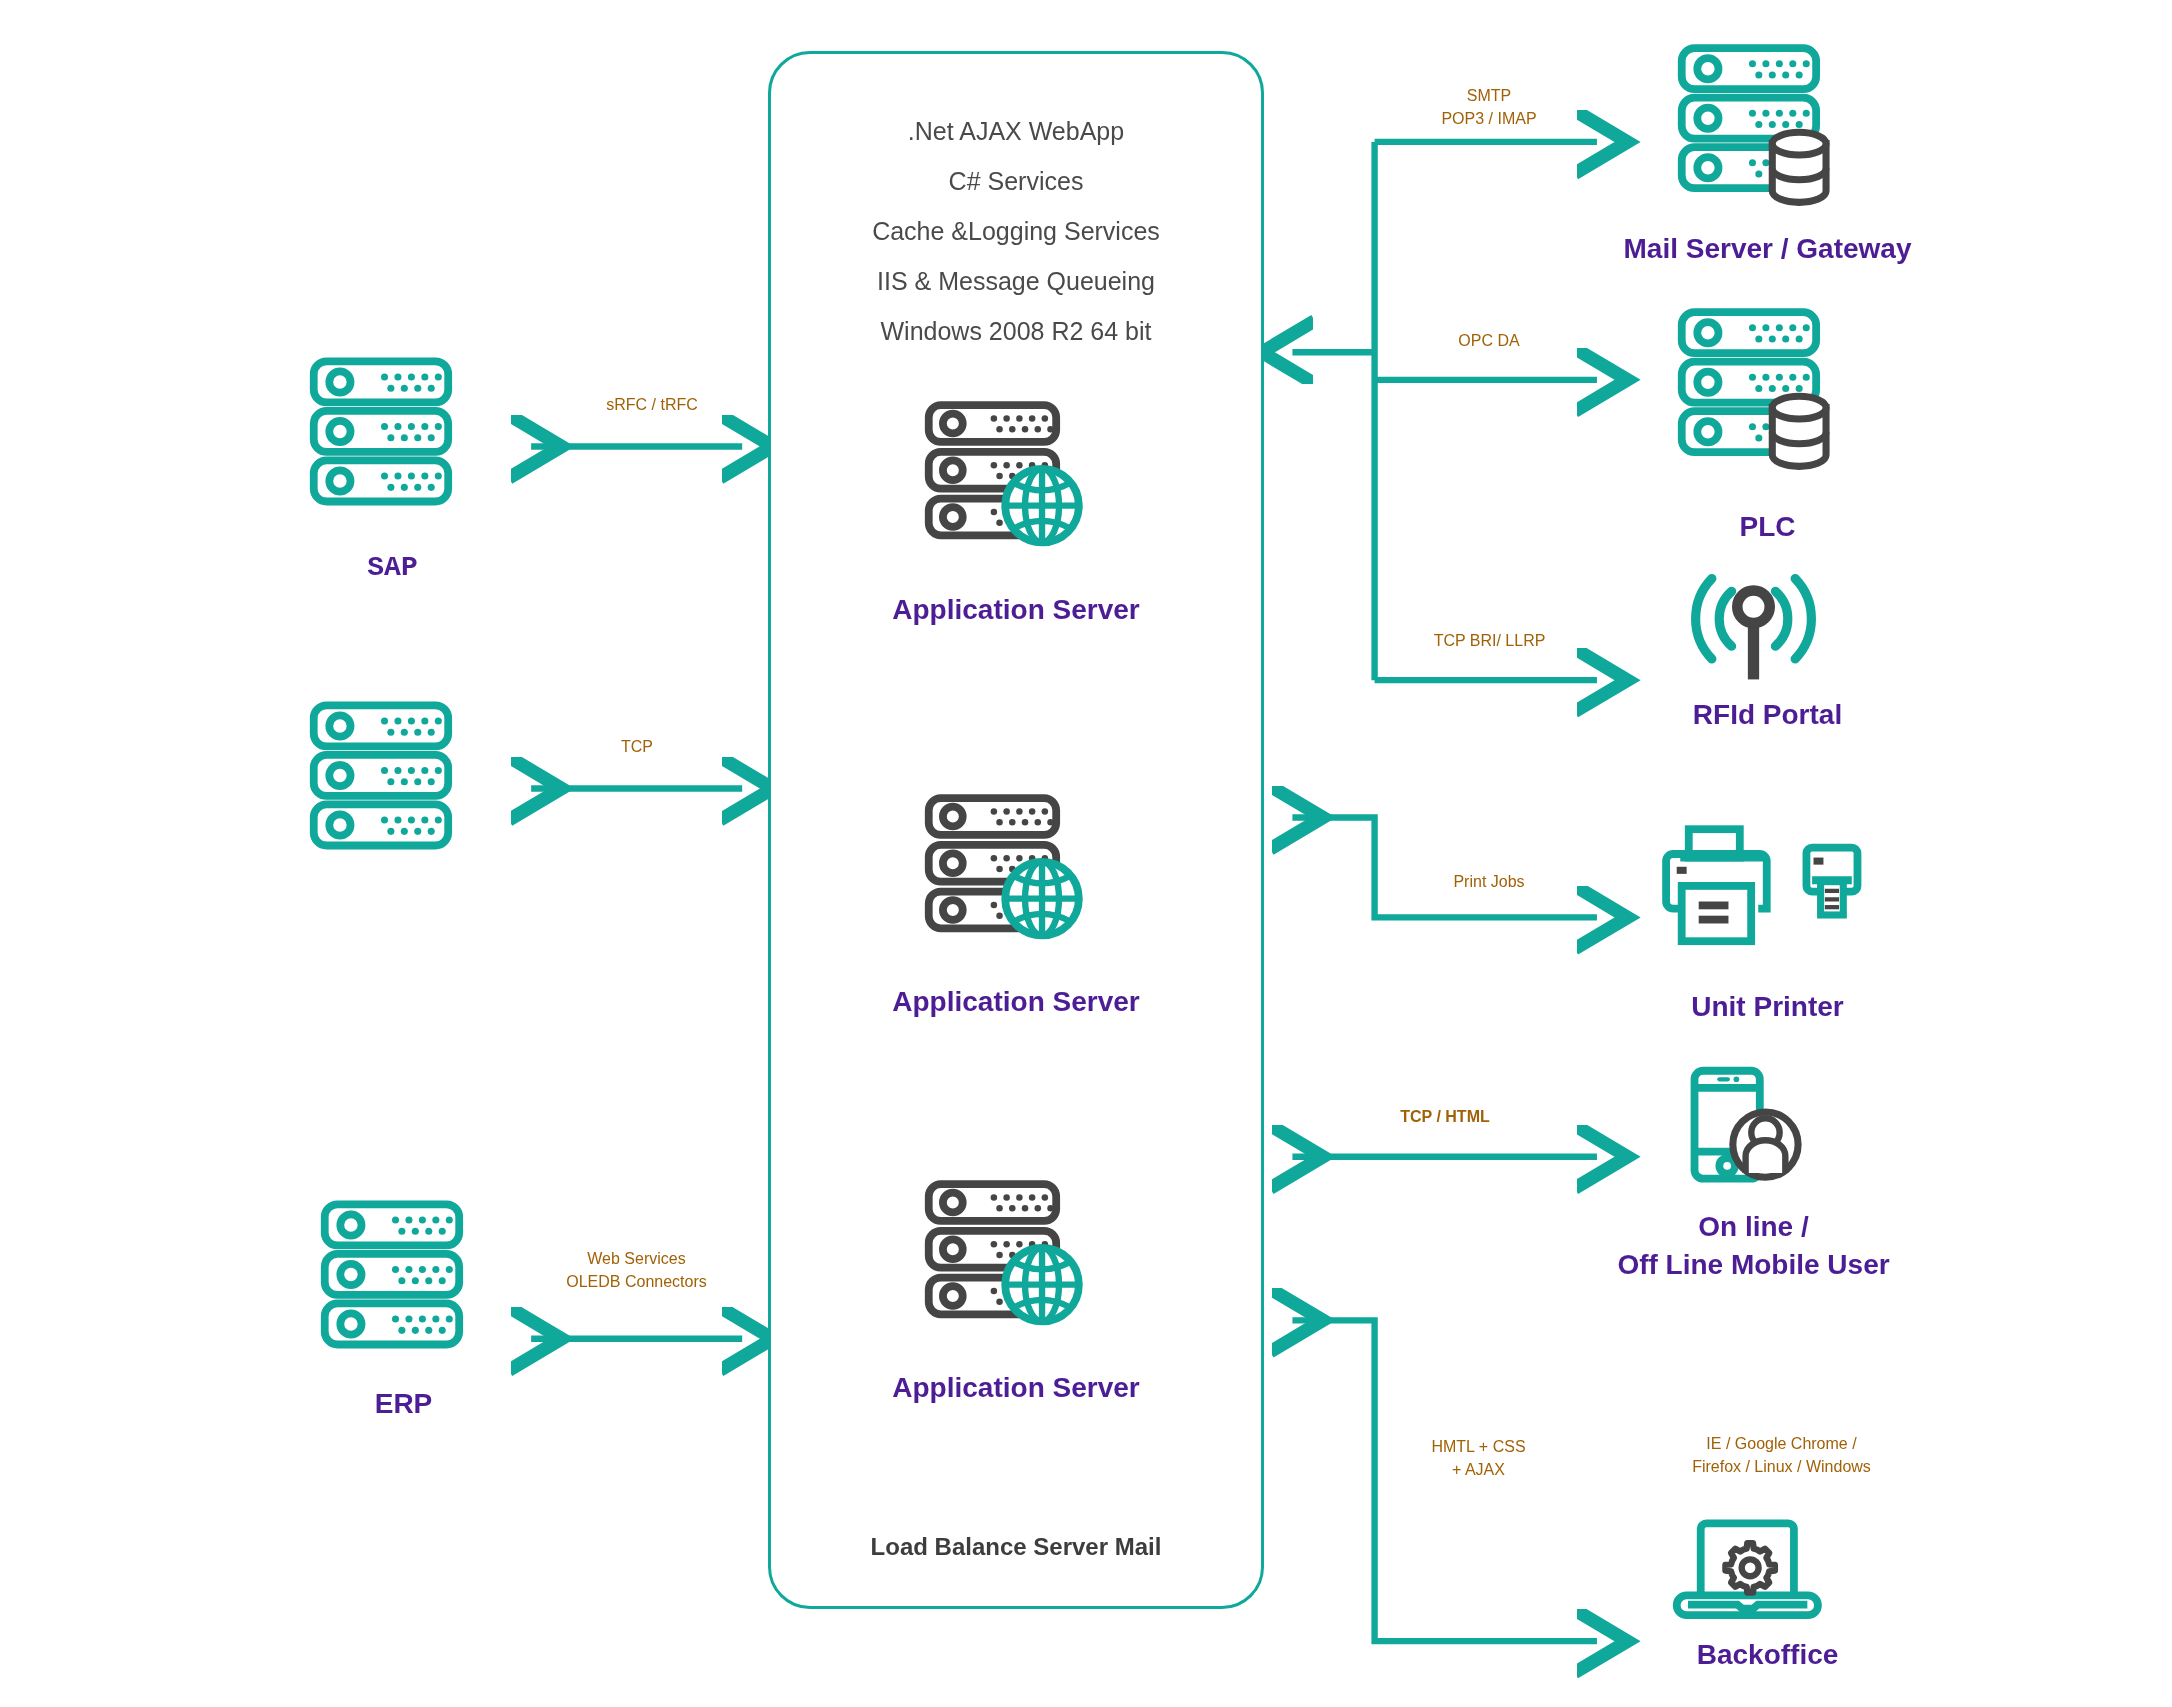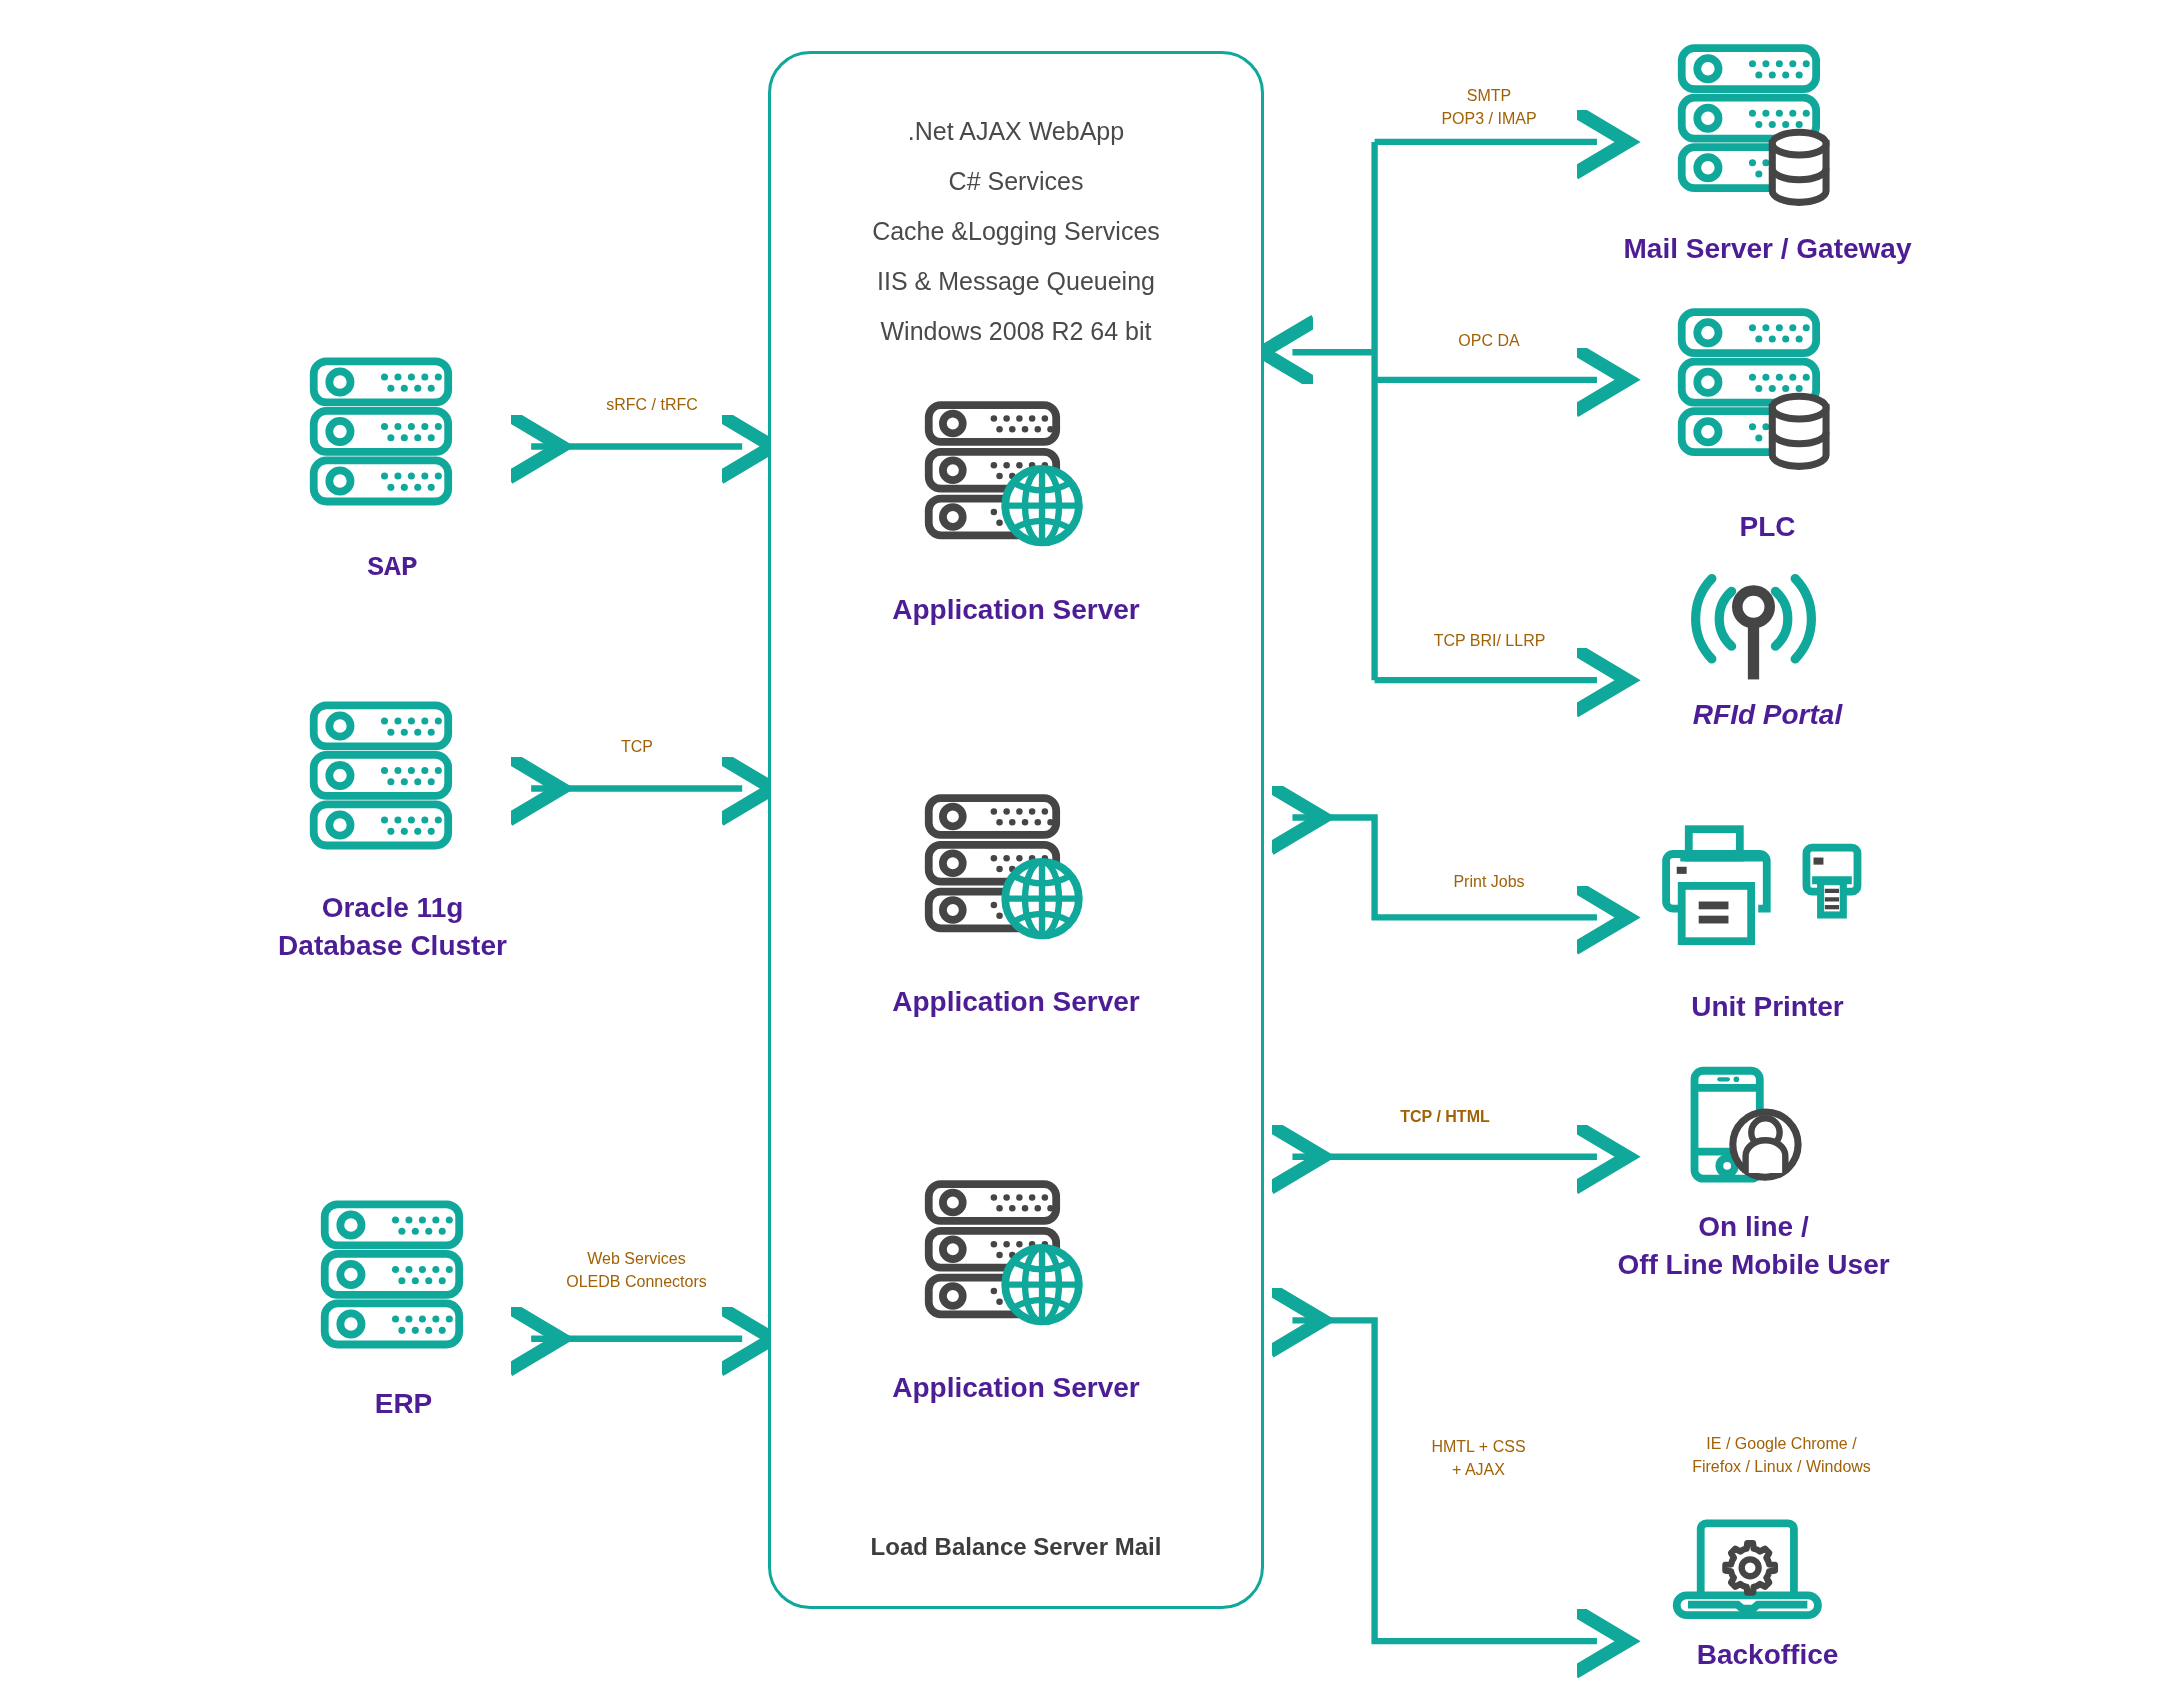--- a/index.html
+++ b/index.html
@@ -336,22 +336,20 @@
           <circle cx="156" cy="172" r="5"></circle>
           <circle cx="175" cy="172" r="5"></circle>
           <circle cx="194" cy="172" r="5"></circle>
         <circle cx="127" cy="188" r="5"></circle>
           <circle cx="146" cy="188" r="5"></circle>
           <circle cx="165" cy="188" r="5"></circle>
           <circle cx="184" cy="188" r="5"></circle>
       </g>
     </svg>
   </div>
-  <div class="node-lbl" style="left:251px;top:889px;width:283px;">Oracle 11g
-Database Cluster</div>
 
   <div class="abs" style="left:312px;top:1197px;">
     <svg width="184" height="174" viewBox="0 0 260 245">
       <g fill="none" stroke="#0fa89a" stroke-width="11">
         <rect x="18" y="10" width="190" height="58" rx="18"></rect>
         <rect x="18" y="80" width="190" height="58" rx="18"></rect>
         <rect x="18" y="150" width="190" height="58" rx="18"></rect>
         <circle cx="55" cy="39" r="15"></circle>
         <circle cx="55" cy="109" r="15"></circle>
         <circle cx="55" cy="179" r="15"></circle>
@@ -485,21 +483,21 @@
         <path d="M46,22 A 82 82 0 0 0 46,136"></path>
         <path d="M136,40 A 52 52 0 0 1 136,118"></path>
         <path d="M164,22 A 82 82 0 0 1 164,136"></path>
       </g>
       <g>
         <circle cx="105" cy="62" r="23" fill="none" stroke="#454545" stroke-width="15"></circle>
         <rect x="97" y="80" width="16" height="85" fill="#454545"></rect>
       </g>
     </svg>
   </div>
-  <div class="node-lbl" style="left:1569px;top:696px;width:397px;font-style:italic;">RFId Portal</div>
+  <div class="node-lbl" style="left:1569px;top:696px;width:397px;">RFId Portal</div>
 
   <div class="abs" style="left:1659px;top:822px;">
     <svg width="241" height="142" viewBox="0 0 340 200">
 
       <g>
         <rect x="42" y="10" width="72" height="40" fill="none" stroke="#0fa89a" stroke-width="11"></rect>
         <path d="M30,50 L150,50" stroke="#0fa89a" stroke-width="11" fill="none"></path>
         <path d="M140,122 L152,122 L152,55 A 10 10 0 0 0 142,45 L20,45 A 10 10 0 0 0 10,55 L10,112 A 10 10 0 0 0 20,122 L32,122" fill="none" stroke="#0fa89a" stroke-width="11"></path>
         <rect x="25" y="63" width="14" height="10" fill="#454545"></rect>
         <rect x="32" y="90" width="98" height="78" fill="#fff" stroke="#0fa89a" stroke-width="11"></rect>

